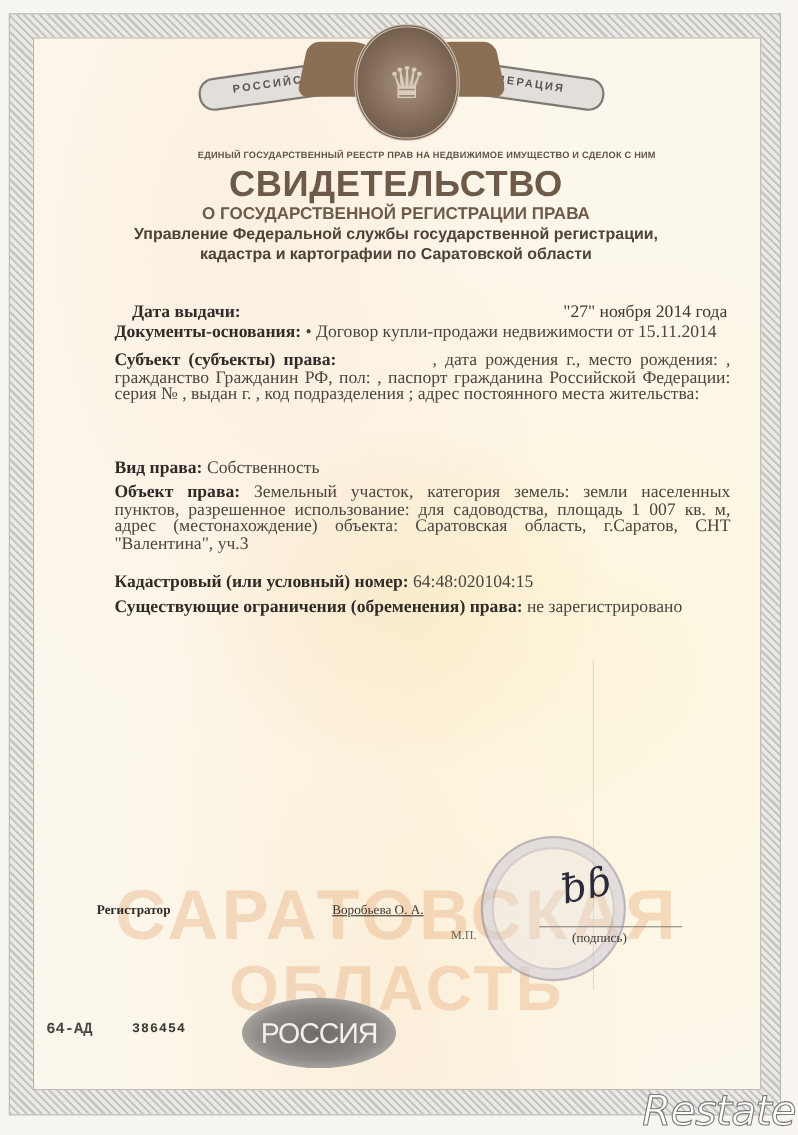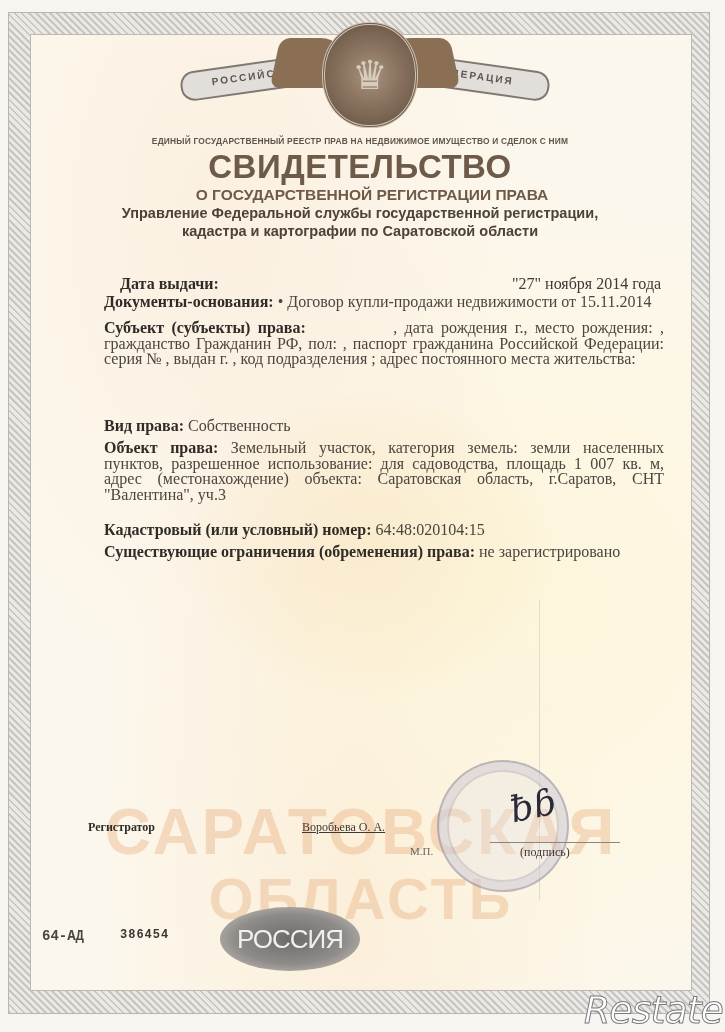--- a/index.html
+++ b/index.html
@@ -57,30 +57,30 @@
   .seal {
     position:absolute; left:152px; top:2px; width:90px; height:100px;
     border-radius:48%; background:radial-gradient(circle, #a8927c 0%, #7a6452 65%, #5e4c3e 100%);
     border:3px double #cfc3b4;
     display:flex; align-items:center; justify-content:center;
     color:#d8ccbd; font-size:40px;
   }
   .header-line {
     position:absolute; top:136px; left:0; width:660px; text-align:center;
     font-family:"Liberation Sans", sans-serif; font-weight:bold; font-size:8.4px;
-    color:#5f5548; letter-spacing:0.2px;
+    color:#5f5548; letter-spacing:0.2px;padding-left:28px;
   }
   .title {
     position:absolute; top:148px; left:0; width:660px; text-align:center;
     font-family:"Liberation Sans", sans-serif; font-weight:bold; font-size:33px;
     color:#6e5a48; letter-spacing:0.5px;
   }
   .subtitle {
     position:absolute; top:186px; left:0; width:660px; text-align:center;
-    font-family:"Liberation Sans", sans-serif; font-weight:bold; font-size:15.5px; color:#6e5a48;margin-left:12px;
+    font-family:"Liberation Sans", sans-serif; font-weight:bold; font-size:15.5px; color:#6e5a48;
   }
   .agency {
     position:absolute; top:204px; left:0; width:660px; text-align:center;
     font-family:"Liberation Sans", sans-serif; font-weight:bold; font-size:14.5px; line-height:18px; color:#4e4238;
   }
 
   .field { position:absolute; font-size:16px; line-height:15.5px; color:#3e3934; }
   .label { font-weight:bold; color:#2f2b27; }
   .value { color:#4a453f; }
   .justify { text-align:justify; }

